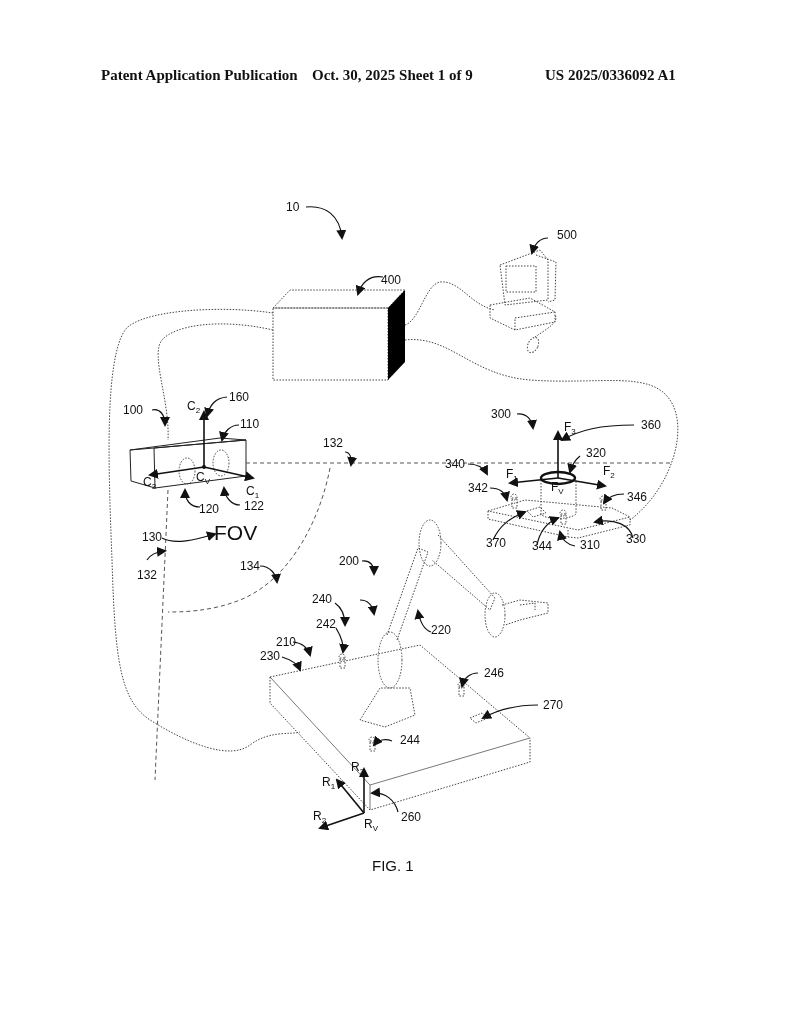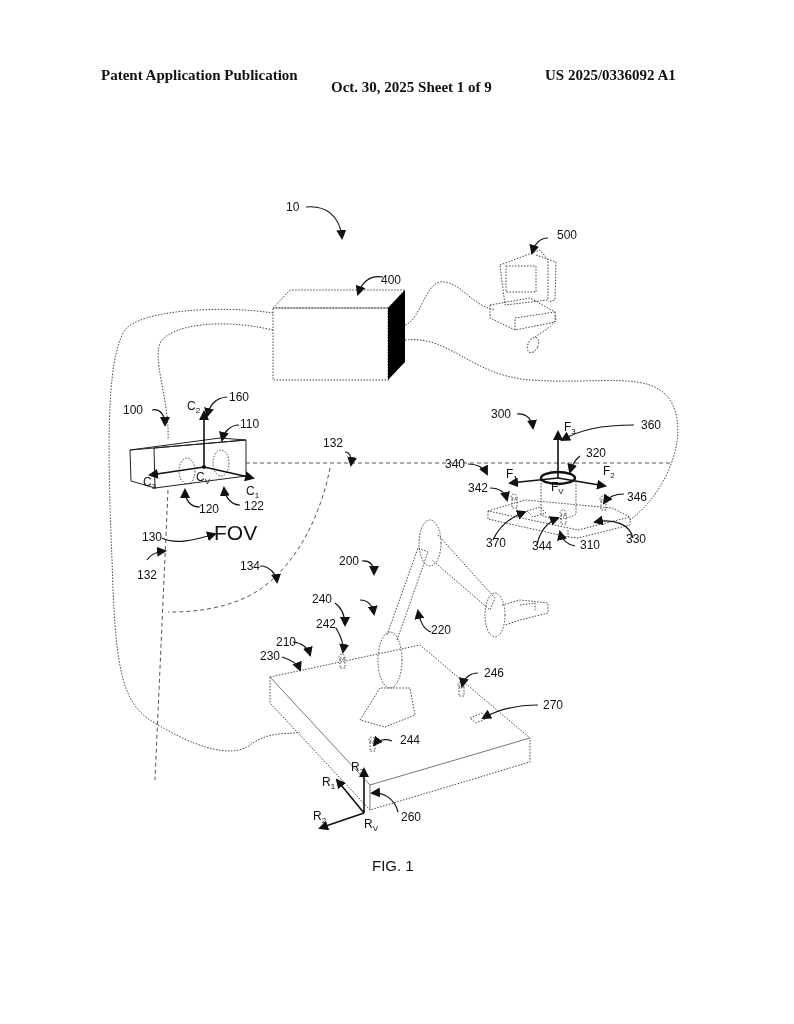--- a/index.html
+++ b/index.html
@@ -1,20 +1,20 @@
 <!DOCTYPE html>
 <html><head>
 <meta charset="utf-8">
 <style>
   html, body { margin:0; padding:0; background:#ffffff; }
   body { width:794px; height:1024px; position:relative; overflow:hidden; font-family:"Liberation Serif", serif; color:#111; }
   .header { position:absolute; top:67px; left:0; width:736px; height:20px; font-weight:bold; font-size:15px; }
   .header span { position:absolute; white-space:nowrap; }
   #h-left { left:101px; }
-  #h-mid { left:331px;margin-top:12px; }
+  #h-mid { left:312px; }
   #h-right { left:545px;font-family:Liberation Serif, serif; }
   svg#fig { position:absolute; left:0; top:0; width:794px; height:1024px; }
   .lbl { font-family:"Liberation Sans", sans-serif; font-size:12px; fill:#111; }
   .sub { font-size:8px; }
   .fov { font-family:"Liberation Sans", sans-serif; font-size:21px; fill:#111; }
   .figcap { font-family:"Liberation Sans", sans-serif; font-size:15px; fill:#111; }
   .dot { fill:none; stroke:#444; stroke-width:1; stroke-dasharray:1.5 1.5; }
   .dash { fill:none; stroke:#555; stroke-width:1; stroke-dasharray:4 3; }
   .solid { fill:none; stroke:#222; stroke-width:1; }
   .thin { fill:none; stroke:#555; stroke-width:0.8; }

